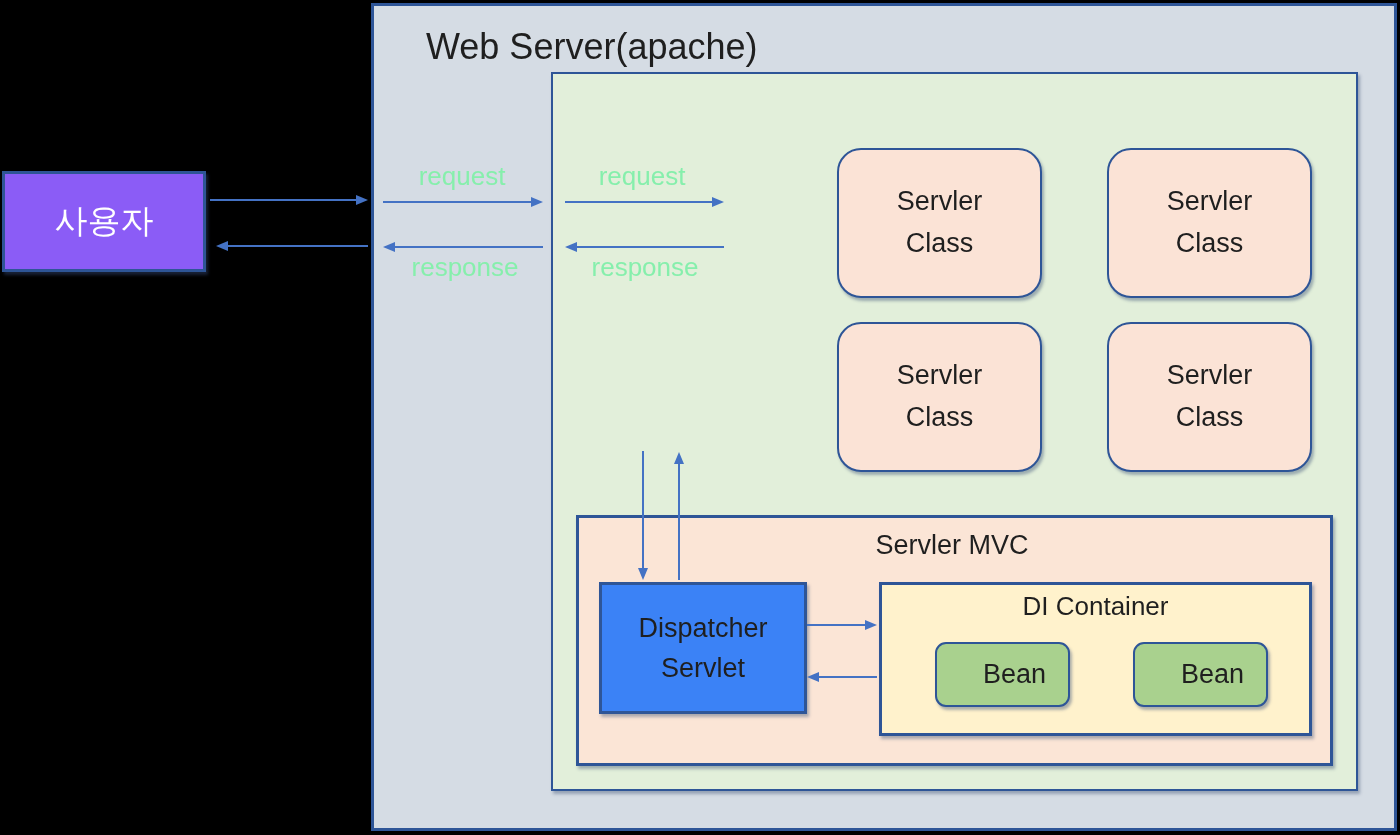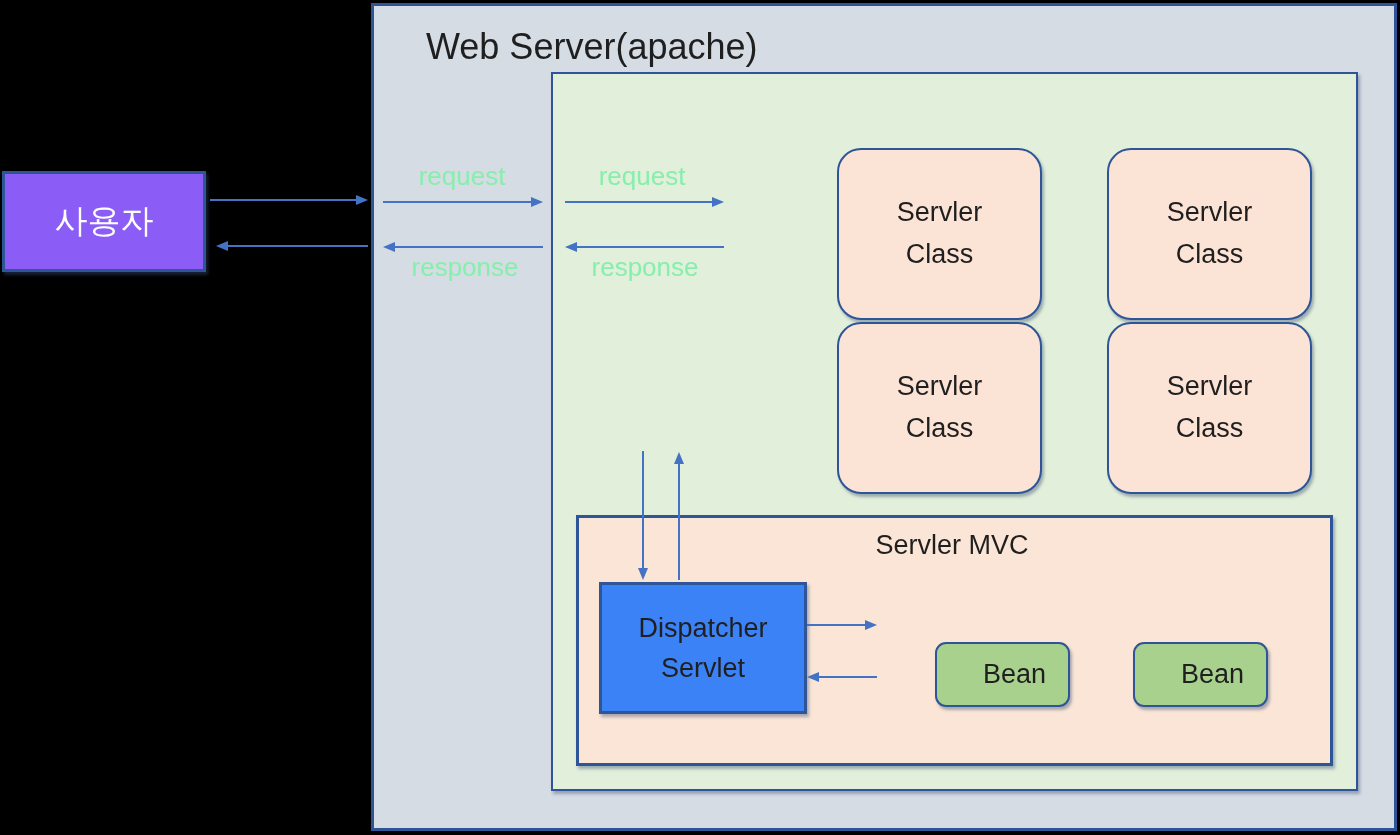--- a/index.html
+++ b/index.html
@@ -38,21 +38,21 @@
     left: 551px; top: 72px; width: 807px; height: 719px;
     background: #E2EFDA;
     border: 2px solid #2E5597;
   }
   .servlet-container-title {
     position: absolute; left: 570px; top: 92px;
     font-size: 26px; color: #1f1f1f; white-space: nowrap;
   }
 
   .servlet-class {
-    width: 205px; height: 172px;
+    width: 205px; height: 150px;
     background: #FBE3D6;
     border: 2px solid #2E5597;
     border-radius: 24px;
     display: flex; align-items: center; justify-content: center;
     text-align: center;
     font-size: 27px; line-height: 1.55;
     white-space: pre-line;
   }
   .sc-1 { left: 837px; top: 148px; }
   .sc-2 { left: 1107px; top: 148px; }
@@ -145,20 +145,23 @@
 Class</div>
   <div class="box servlet-class sc-4 shadowed">Servler
 Class</div>
 
   <div class="box spring-mvc shadowed"></div>
   <div class="spring-mvc-title">Servler MVC</div>
 
   <div class="box dispatcher-servlet shadowed">Dispatcher
 Servlet</div>
 
+  <div class="box di-container shadowed">
+    <div class="di-container-title">DI Container</div>
+  </div>
   <div class="box bean bean-1 shadowed">Bean</div>
   <div class="box bean bean-2 shadowed">Bean</div>
 
   <div class="arrow-label lbl-outer-request">request</div>
   <div class="arrow-label lbl-outer-response">response</div>
   <div class="arrow-label lbl-inner-request">request</div>
   <div class="arrow-label lbl-inner-response">response</div>
 
   <svg class="arrow-overlay" viewBox="0 0 1400 835" xmlns="http://www.w3.org/2000/svg">
     <defs>

